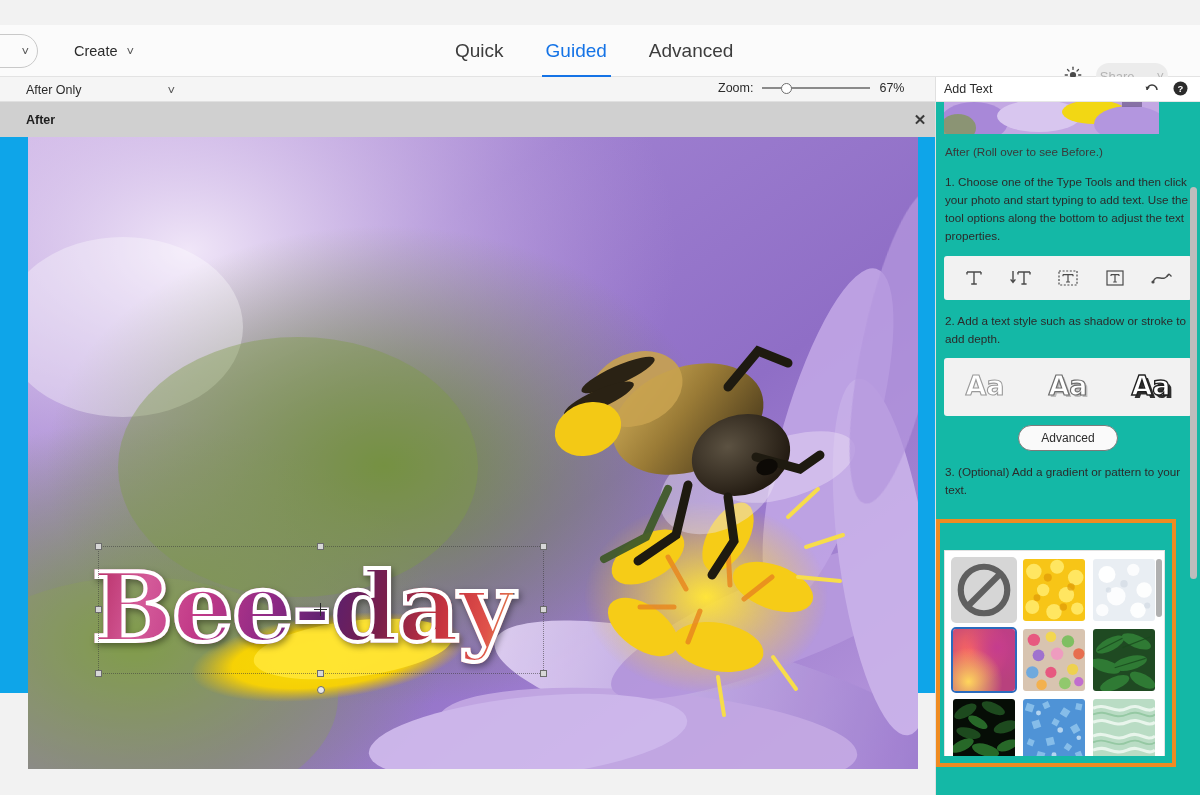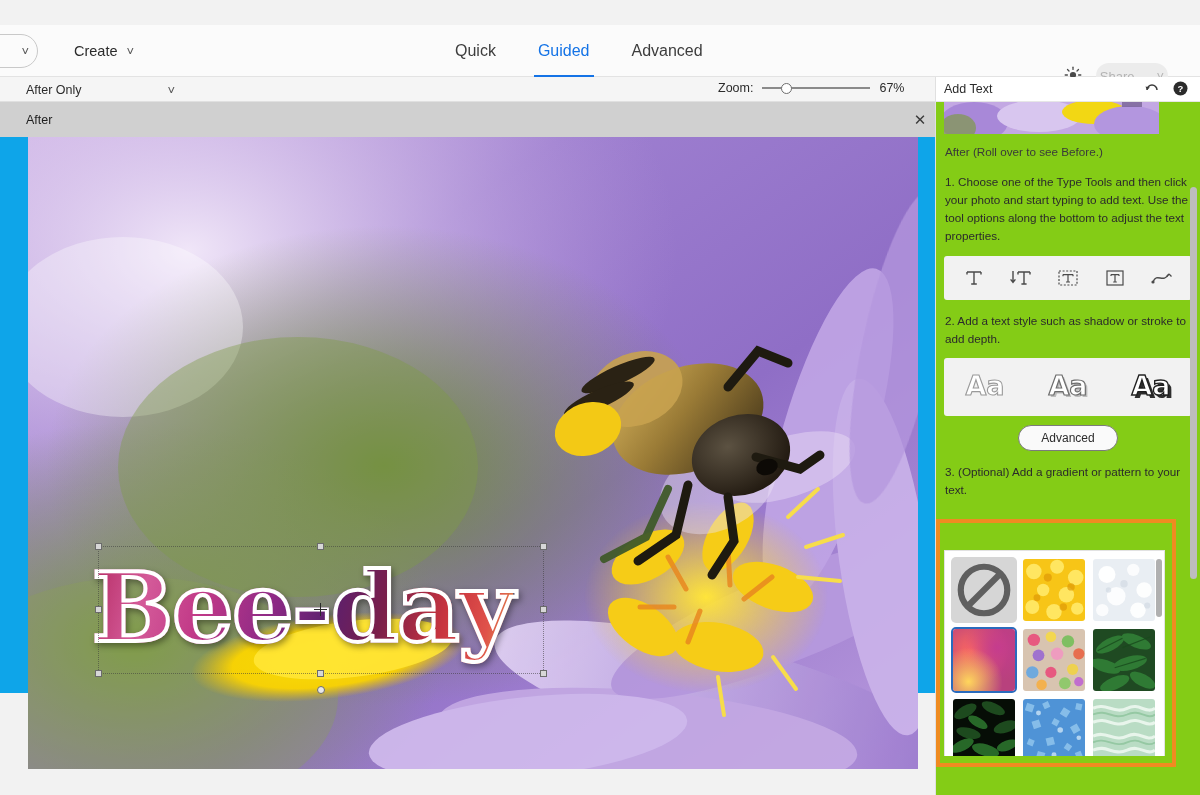--- a/index.html
+++ b/index.html
@@ -28,21 +28,21 @@
   .chev { font-size: 13px; color: #555; line-height: 1; }
 
   .create-btn {
     position: absolute; left: 68px; top: 13px;
     display: flex; align-items: center; gap: 9px; cursor: pointer;
     font-size: 14.5px; color: #2b2b2b; padding: 5px 6px;
   }
 
   .tabs { position: absolute; left: 455px; top: 0; height: 52px; display: flex; align-items: center; gap: 42px; }
   .tab {
-    font-size: 16px; color: #3d3d3d; cursor: pointer;
+    font-size: 19px; color: #3d3d3d; cursor: pointer;
     height: 52px; display: flex; align-items: center; position: relative;
   }
   .tab.active { color: #1473e6; }
   .tab.active::after {
     content: ""; position: absolute; left: -4px; right: -4px; bottom: 0;
     height: 2px; background: #1473e6;
   }
 
   .sun-icon { position: absolute; left: 1064px; top: 41px; cursor: pointer; }
   .share-btn {
@@ -72,20 +72,21 @@
   }
   .zoom-knob {
     position:absolute; left:19px; top:2px; width:11px; height:11px;
     border-radius:50%; background:#fff; border:1.5px solid #6e6e6e;
   }
 
   
   .doctabbar {
     position: absolute; left: 0; top: 102px; width: 935px; height: 35px;
     background: #d0d0d0;
+    font-weight: bold;
   }
   .doctab {
     position: absolute; left: 10px; top: 0; height: 35px; padding: 0 12px 0 16px;
     display: flex; align-items: center; font-size: 12.5px; color: #1e1e1e;
   }
   .doc-close {
     position: absolute; left: 912px; top: 11px; width: 16px; height: 16px;
     cursor: pointer; color: #3a3a3a; font-size: 15px; line-height: 14px; text-align: center;
   }
 
@@ -136,21 +137,21 @@
     background: linear-gradient(105deg,#b3285f 0%,#d45b99 14%,#c23a88 27%,#8f2a86 43%,#5c1f6e 56%,#7a1f4a 68%,#c8343f 82%,#e0524a 92%,#d9a24a 100%);
     -webkit-background-clip: text; background-clip: text; color: transparent;
     -webkit-text-stroke: 4px #ffffff;
     paint-order: stroke fill;
     filter: drop-shadow(2px 3px 3px rgba(0,0,0,.38));
   }
 
   
   .rpanel {
     position: absolute; left: 935px; top: 77px; width: 265px; height: 718px;
-    background: #84cc16; border-left: 1px solid #e0e0e0;
+    background: #14b8a6; border-left: 1px solid #e0e0e0;
   }
   .rp-head {
     position: relative; height: 25px; background: #ffffff; border-bottom: 1px solid #e6e6e6;
     display: flex; align-items: center; padding: 0 10px 0 8px;
   }
   .rp-title { font-size: 12.5px; color: #2b2b2b; }
   .rp-head-icons { position:absolute; right: 12px; top: 3px; display:flex; gap: 13px; align-items:center; }
   .rp-body { position: relative; padding: 0; height: 654px; overflow: hidden; }
 
   .thumb {

